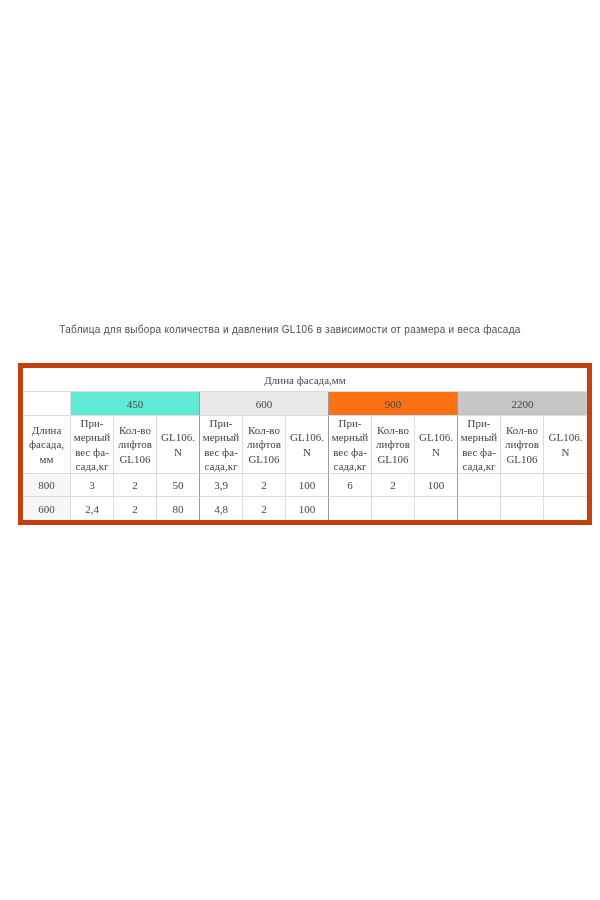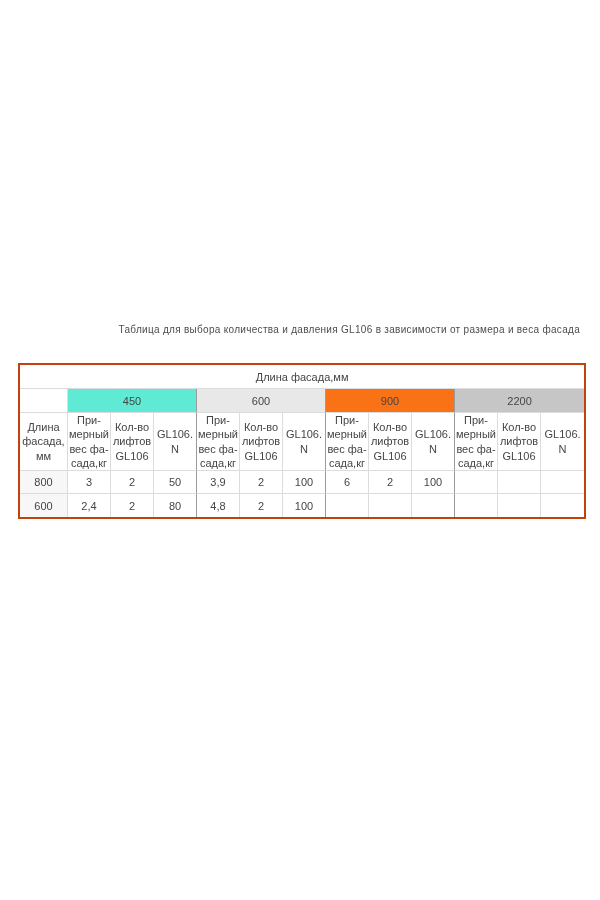--- a/index.html
+++ b/index.html
@@ -2,26 +2,26 @@
 <html><head>
 <meta charset="utf-8">
 <style>
   html,body { margin:0; padding:0; }
   body {
     width:600px; height:900px; background:#ffffff; position:relative;
     font-family:"Liberation Sans", sans-serif;
   }
   .title {
     position:absolute; top:324px; left:0; width:580px;
-    text-align:right; font-size:10px; color:#4d4d4d; letter-spacing:0.3px;
+    text-align:center; font-size:10px; color:#4d4d4d; letter-spacing:0.3px;
   }
   .tblwrap { position:absolute; left:18px; top:363px; }
   table.spec {
     border-collapse:separate; border-spacing:0; table-layout:fixed;
-    width:564px; border:2px solid #c2410c;
+    width:564px; border:5px solid #c2410c;font-family:Liberation Serif, serif;
   }
   table.spec td, table.spec th {
     font-weight:normal; margin:0; padding:0; overflow:hidden;
     border-right:1px solid #dcdcdc; border-bottom:1px solid #dcdcdc;
     font-size:11px; color:#454545; text-align:center; vertical-align:middle;
     background:#ffffff;
   }
   table.spec tr > *:last-child { border-right:none; }
   table.spec tr.last > * { border-bottom:none; }
   .r-span  { height:24px; }

